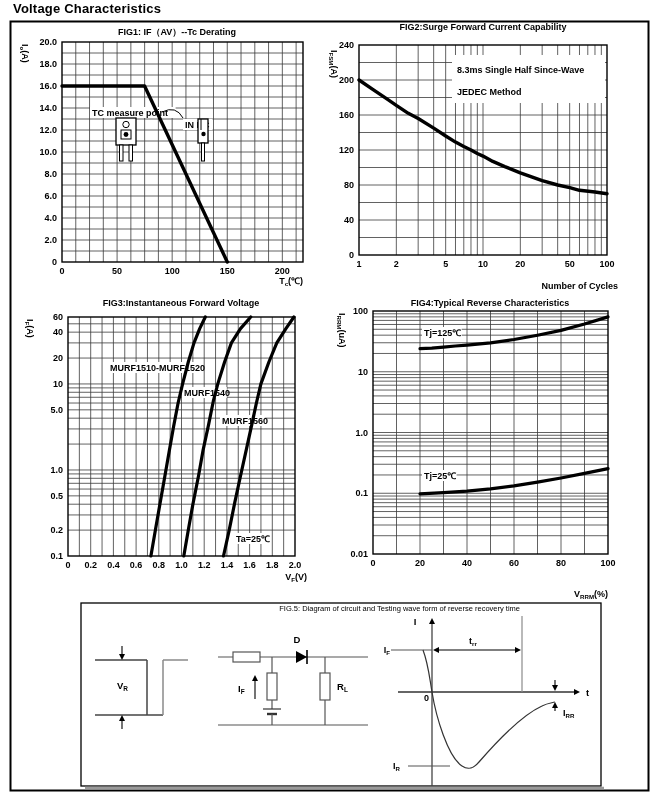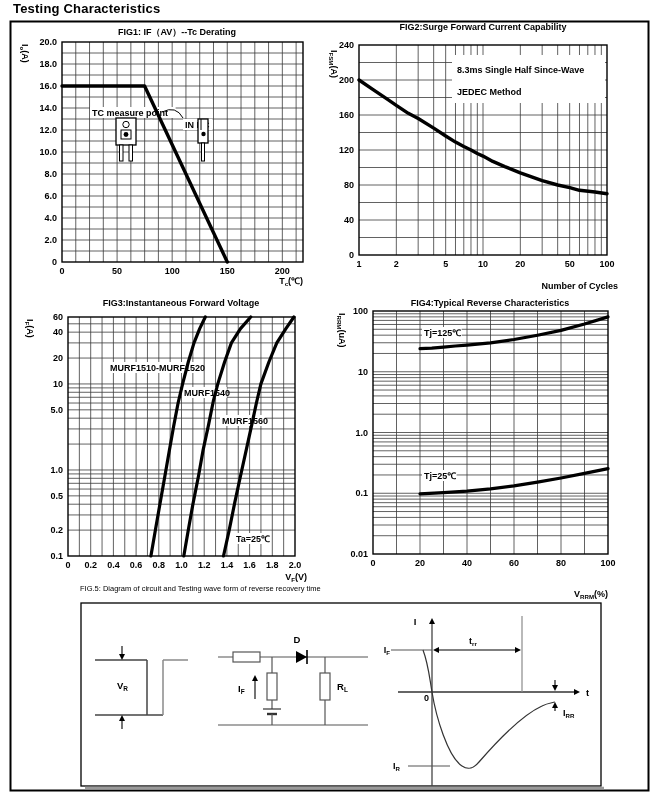--- a/index.html
+++ b/index.html
@@ -1,26 +1,26 @@
 <!DOCTYPE html>
 <html><head>
 <meta charset="utf-8">
 <style>
   html,body{margin:0;padding:0;background:#fff}
   .page{position:relative;width:661px;height:798px;background:#fff;font-family:"Liberation Sans",sans-serif;overflow:hidden}
   .page-title{position:absolute;left:13px;top:1px;font-size:13px;font-weight:bold;color:#000;letter-spacing:.2px}
-  .fig5-caption{position:absolute;left:80px;top:584px;width:440px;text-align:left;font-size:7.5px;color:#000}
+  .fig5-caption{position:absolute;left:80px;top:604px;width:440px;text-align:right;font-size:7.5px;color:#000}
   svg{position:absolute;left:0;top:0}
   svg text{font-family:"Liberation Sans",sans-serif;fill:#000}
 </style>
 </head>
 <body>
 
 <div class="page">
-  <div class="page-title">Testing Characteristics</div>
+  <div class="page-title">Voltage Characteristics</div>
   <svg id="cv" width="661" height="798" viewBox="0 0 661 798">
     <rect x="10.5" y="21.5" width="638" height="769" fill="none" stroke="#000" stroke-width="2"></rect>
     <g id="fig1">
         <rect x="62" y="42" width="241" height="220" fill="#fff"></rect>
         <path d="M75.77 42V262M89.54 42V262M103.31 42V262M117.09 42V262M130.86 42V262M144.63 42V262M158.40 42V262M172.17 42V262M185.94 42V262M199.71 42V262M213.49 42V262M227.26 42V262M241.03 42V262M254.80 42V262M268.57 42V262M282.34 42V262M296.11 42V262M62 251.00H303M62 240.00H303M62 229.00H303M62 218.00H303M62 207.00H303M62 196.00H303M62 185.00H303M62 174.00H303M62 163.00H303M62 152.00H303M62 141.00H303M62 130.00H303M62 119.00H303M62 108.00H303M62 97.00H303M62 86.00H303M62 75.00H303M62 64.00H303M62 53.00H303" stroke="#3a3a3a" stroke-width="0.8" fill="none"></path>
         <rect x="62" y="42" width="241" height="220" fill="none" stroke="#000" stroke-width="1.4"></rect>
         <text x="177" y="35" font-size="9" font-weight="bold" text-anchor="middle" fill="#000">FIG1: IF（AV）--Tc Derating</text>
         <text x="22" y="44" font-size="9" font-weight="bold" text-anchor="start" fill="#000" transform="rotate(90 22 44)"><tspan>I</tspan><tspan dy="2" font-size="6.12">o</tspan><tspan dy="-2" font-size="9">(A)</tspan></text>
         <text x="303" y="284" font-size="9" font-weight="bold" text-anchor="end" fill="#000"><tspan>T</tspan><tspan dy="2" font-size="6.12">c</tspan><tspan dy="-2" font-size="9">(℃)</tspan></text>
         <text x="62" y="274" font-size="9" font-weight="bold" text-anchor="middle" fill="#000">0</text>

